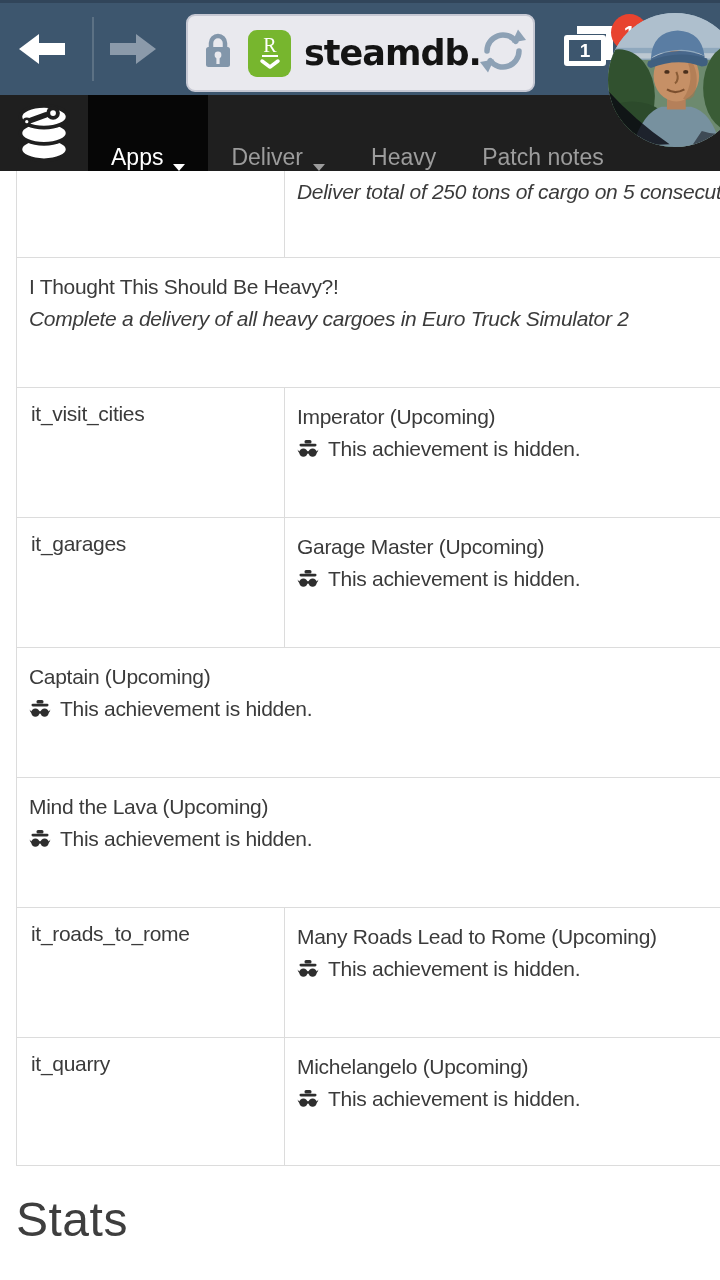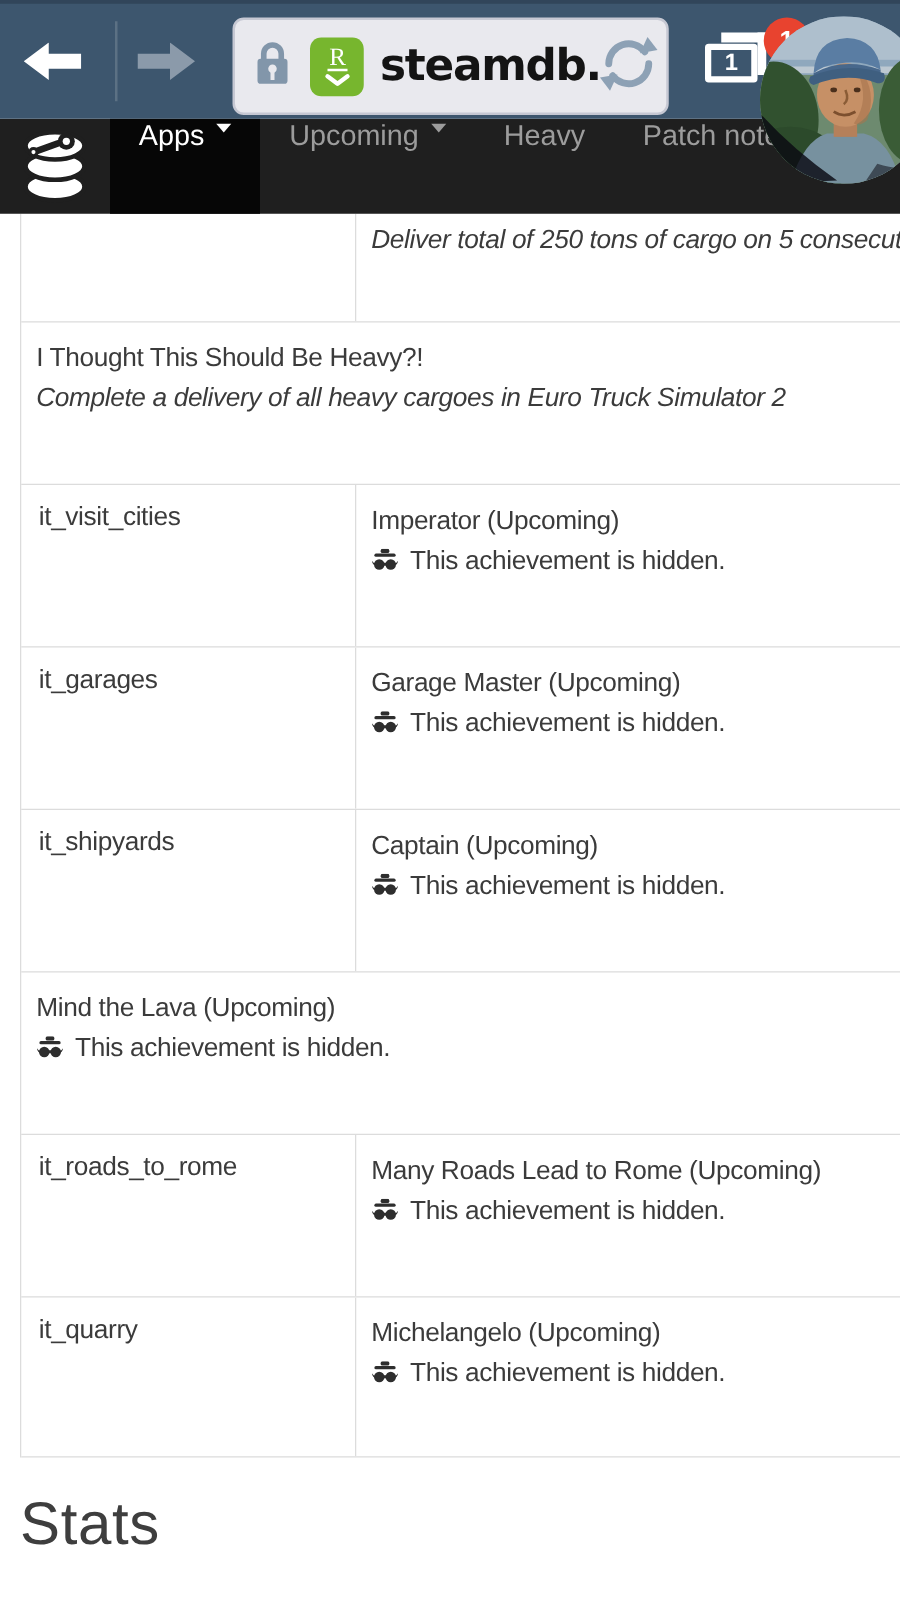--- a/index.html
+++ b/index.html
@@ -40,21 +40,21 @@
                  justify-content:center; z-index:8; }
   .avatar { position:absolute; left:608px; top:13px; width:134px; height:134px;
             border-radius:50%; overflow:hidden; z-index:7; cursor:pointer; }
   .avatar svg { display:block; width:100%; height:100%; }
 
   
   .navbar { position:relative; height:76px; background:#1f1f1f; display:flex;
             align-items:stretch; z-index:2; white-space:nowrap; }
   .logo-box { flex:0 0 88px; display:flex; align-items:center; justify-content:center;
               cursor:pointer; }
-  .nav-item { display:flex; align-items:flex-start; padding:0 23px; color:#9c9c9c;
+  .nav-item { display:flex; align-items:flex-end; padding:0 23px; color:#9c9c9c;
               font-size:23px; cursor:pointer; }
   .nav-item.active { background:#060606; color:#fff; }
   .caret { display:inline-block; width:0; height:0; border-left:6px solid transparent;
            border-right:6px solid transparent; border-top:7px solid currentColor;
            margin-left:10px; margin-top:4px; }
 
   
   .tbl { position:absolute; top:171px; left:16px; width:1100px;
          border-left:1px solid #dcdcdc; background:#fff; }
   .row { display:flex; border-bottom:1px solid #dcdcdc; height:130px; overflow:hidden; }
@@ -168,21 +168,21 @@
       <path d="M12 22 L34 14" stroke="#1f1f1f" stroke-width="6" stroke-linecap="round"></path>
       <circle cx="13" cy="21.5" r="4.5" fill="#1f1f1f"></circle>
       <circle cx="13" cy="21.5" r="1.8" fill="#ffffff"></circle>
     </svg>
   </div>
   <div class="nav-item active">
     <span>Apps</span>
     <span class="caret"></span>
   </div>
   <div class="nav-item">
-    <span>Upcoming</span>
+    <span>Deliver</span>
     <span class="caret"></span>
   </div>
   <div class="nav-item">
     <span>Heavy</span>
   </div>
   <div class="nav-item">
     <span>Patch notes</span>
   </div>
 </div>
 
@@ -232,21 +232,20 @@
           <circle cx="15.6" cy="12.6" r="4.2"></circle>
           <rect x="9" y="11.2" width="4" height="2.4"></rect>
           <path d="M0.5 9.5 Q1.8 11.5 3.4 11.8 L3.4 13.4 Q1 12.8 0.5 9.5 Z"></path>
           <path d="M21.5 9.5 Q20.2 11.5 18.6 11.8 L18.6 13.4 Q21 12.8 21.5 9.5 Z"></path>
         </svg><span>This achievement is hidden.</span>
       </div>
     </div>
   </div>
 
   <div class="row">
-    <div class="cell-key">it_shipyards</div>
     <div class="cell-main">
       <div>Captain (Upcoming)</div>
       <div class="hidden-line">
         <svg width="22" height="18" viewBox="0 0 22 18" fill="#2e2e2e">
           <rect x="7.5" y="0" width="7" height="3.4" rx="1.5"></rect>
           <rect x="2.5" y="3.8" width="17" height="2.6" rx="1.3"></rect>
           <circle cx="6.4" cy="12.6" r="4.2"></circle>
           <circle cx="15.6" cy="12.6" r="4.2"></circle>
           <rect x="9" y="11.2" width="4" height="2.4"></rect>
           <path d="M0.5 9.5 Q1.8 11.5 3.4 11.8 L3.4 13.4 Q1 12.8 0.5 9.5 Z"></path>

